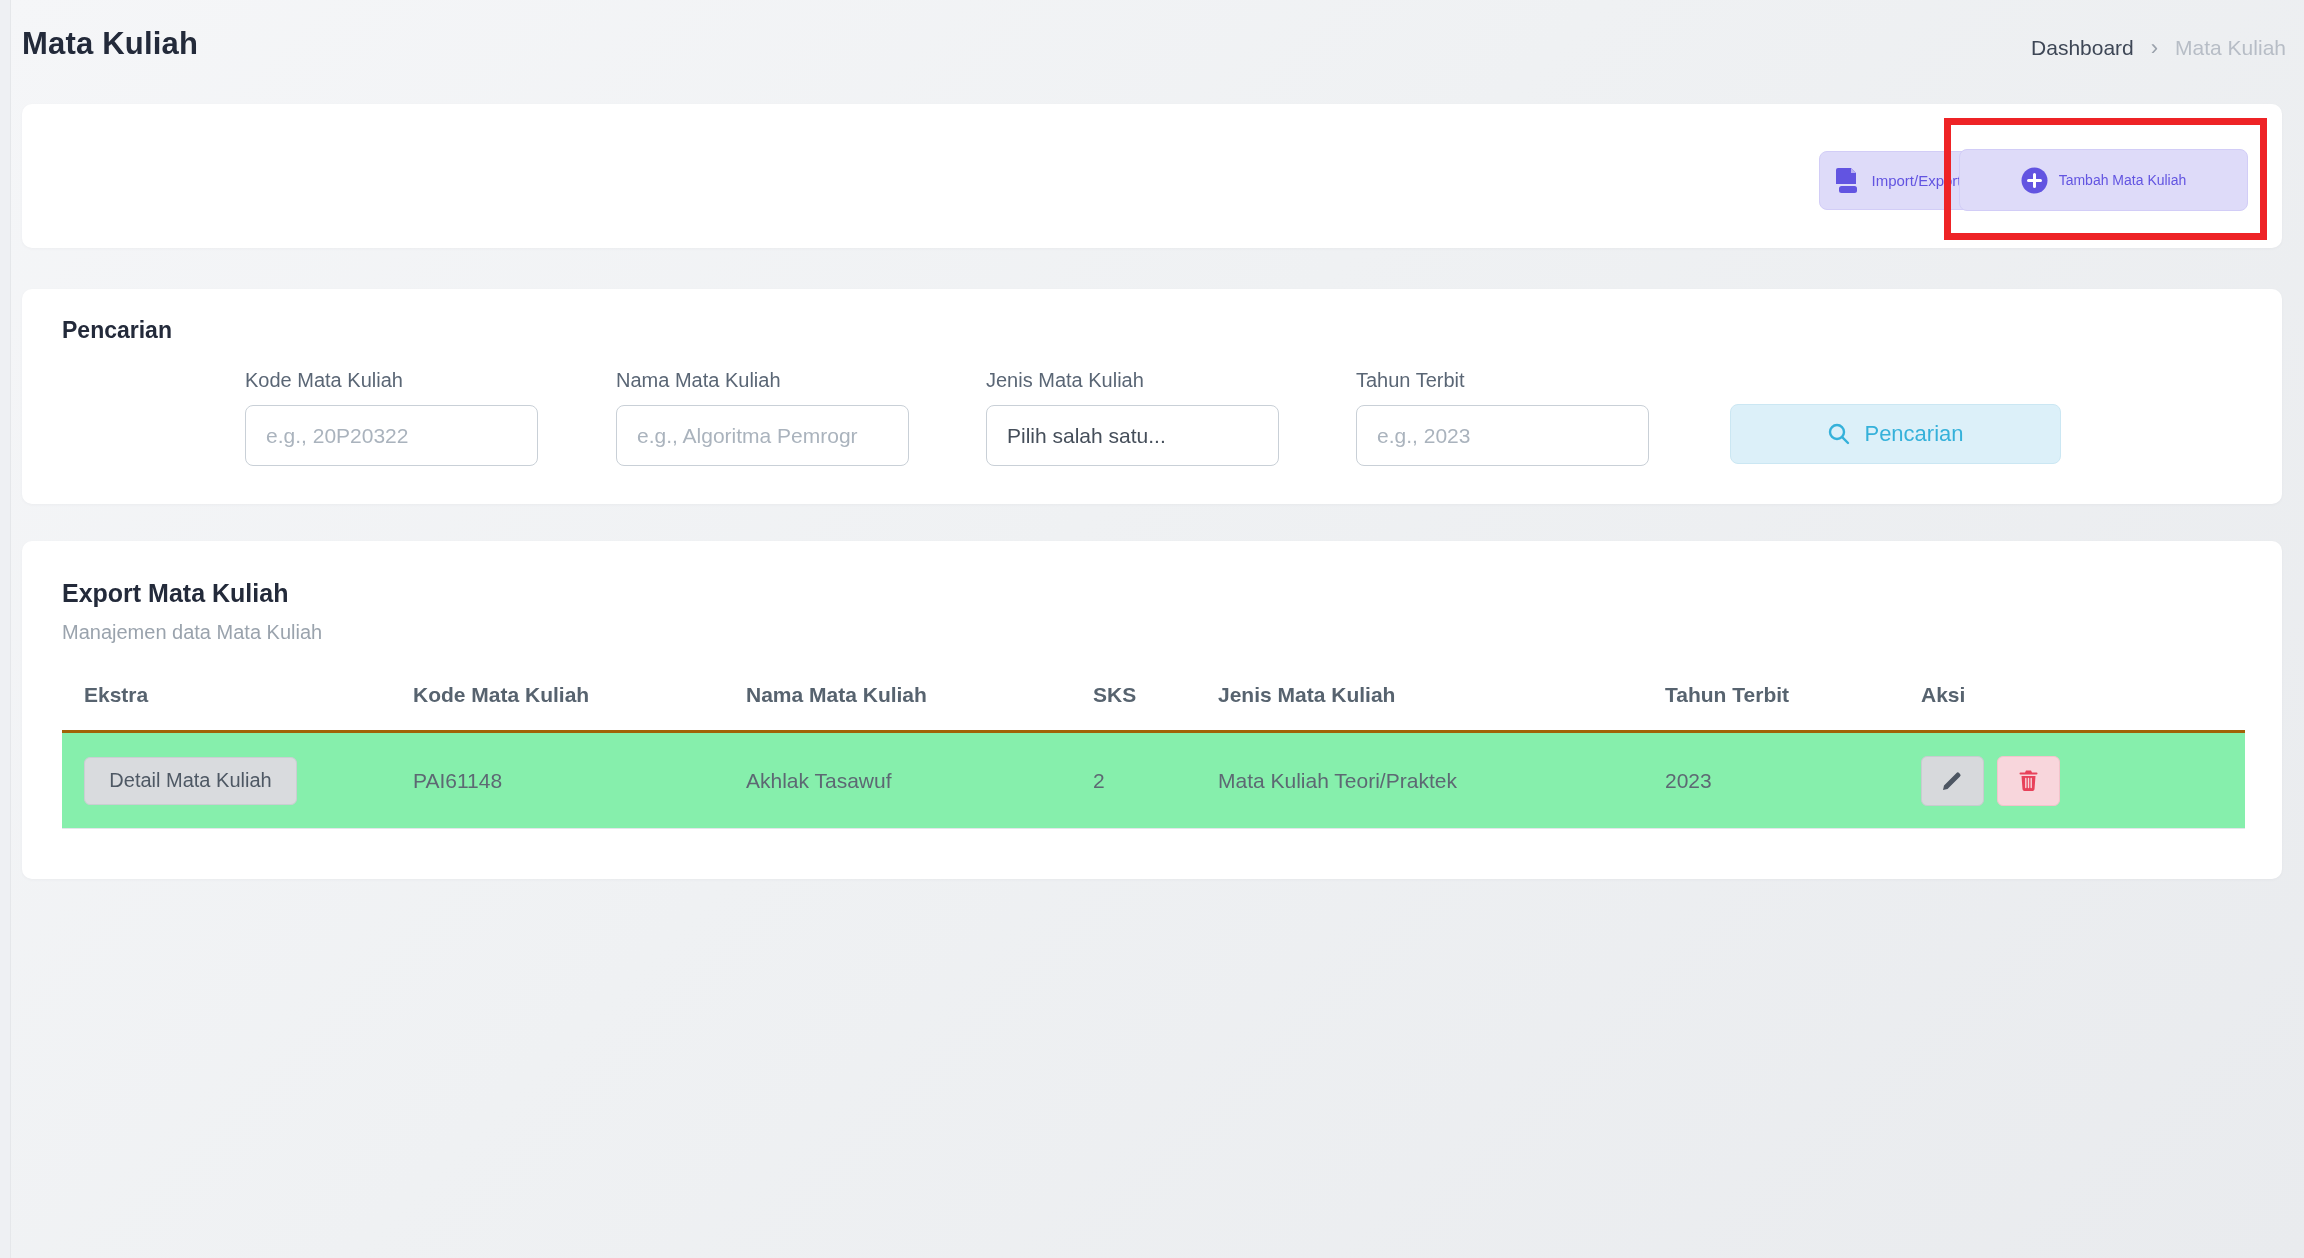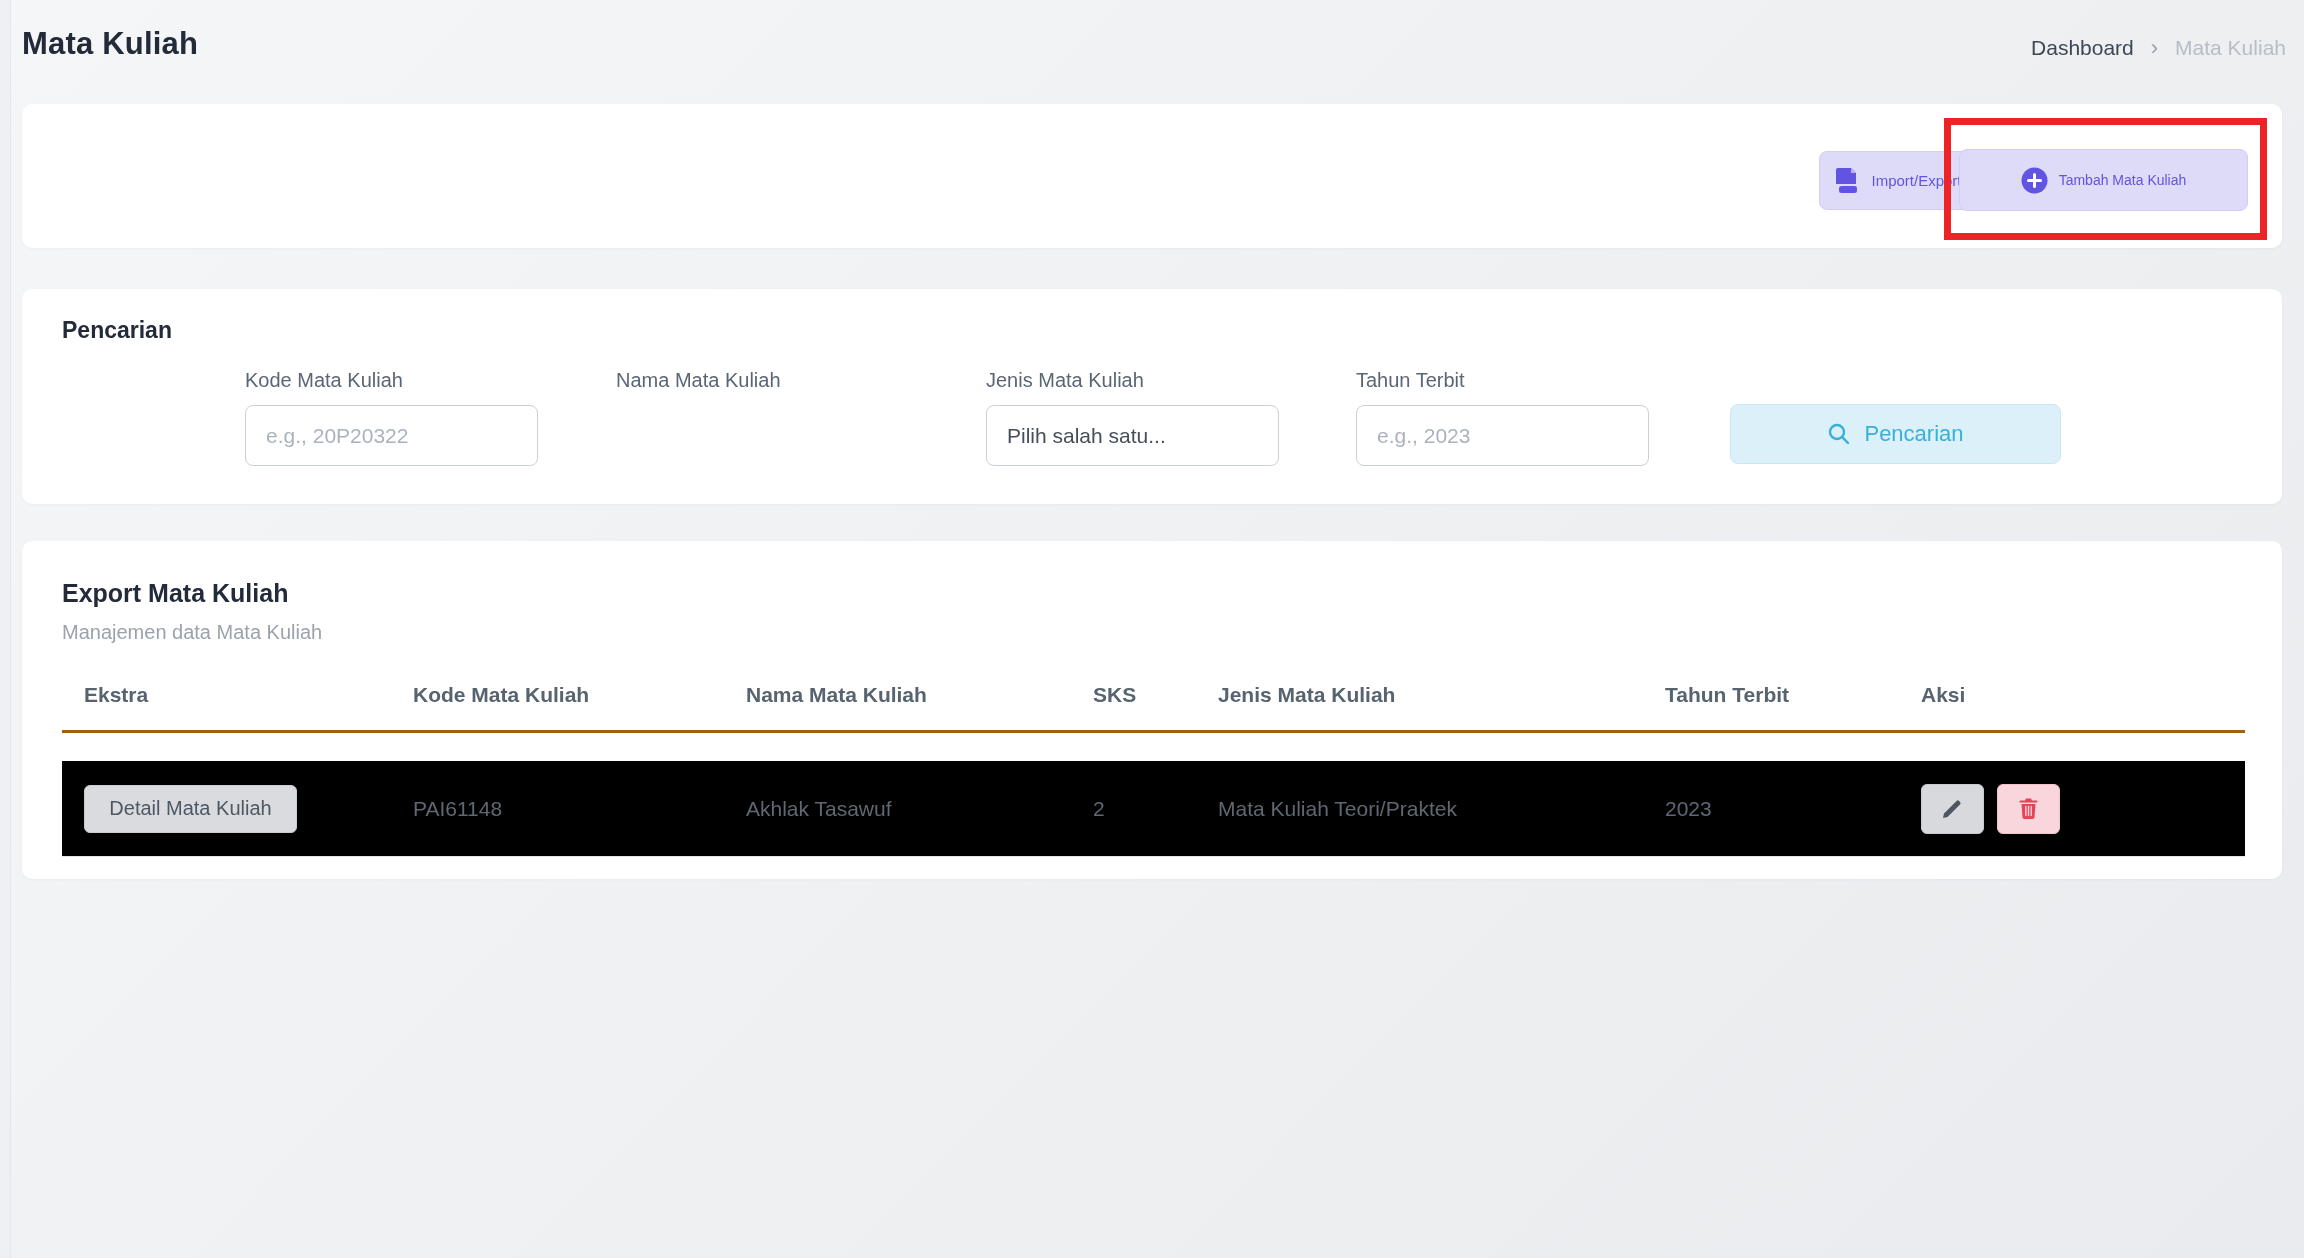--- a/index.html
+++ b/index.html
@@ -90,21 +90,21 @@
     position: absolute; left: 40px; top: 38px;
     font-size: 25px; font-weight: 700; color: #232a3a;
   }
   .table-subheading {
     position: absolute; left: 40px; top: 80px;
     font-size: 20px; color: #9aa3ad;
   }
   .data-table { position: absolute; left: 40px; top: 119px; width: 2183px; }
   .t-row { display: flex; width: 100%; }
   .t-head { height: 73px; border-bottom: 3px solid #a16207; align-items: center; }
-  .t-body { height: 96px; background: #000000; border-bottom: 1px solid #e3e6ea; align-items: center; margin-top: 28px; }
+  .t-body { height: 96px; background: #86efac; border-bottom: 1px solid #e3e6ea; align-items: center; }
   .t-cell { padding-left: 22px; font-size: 21px; color: #5d6873; display: flex; align-items: center; }
   .t-head .t-cell { font-weight: 700; color: #57636f; }
   .c1 { width: 329px; } .c2 { width: 333px; } .c3 { width: 347px; }
   .c4 { width: 125px; } .c5 { width: 447px; } .c6 { width: 256px; } .c7 { width: 346px; }
 
   .btn-detail {
     width: 213px; height: 48px; border-radius: 6px;
     background: #d9dbde; border: 1px solid #caced2;
     color: #4e5864; font-size: 20px;
   }
@@ -159,20 +159,21 @@
 <div class="card search-card">
   <div class="search-heading">Pencarian</div>
 
   <div class="field field-1">
     <label class="field-label">Kode Mata Kuliah</label>
     <input class="field-input" type="text" placeholder="e.g., 20P20322" style="">
   </div>
 
   <div class="field field-2">
     <label class="field-label">Nama Mata Kuliah</label>
+    <input class="field-input" type="text" placeholder="e.g., Algoritma Pemrogr" style="">
   </div>
 
   <div class="field field-3">
     <label class="field-label">Jenis Mata Kuliah</label>
     <div class="field-select">
       <span>Pilih salah satu...</span>
     </div>
   </div>
 
   <div class="field field-4">

